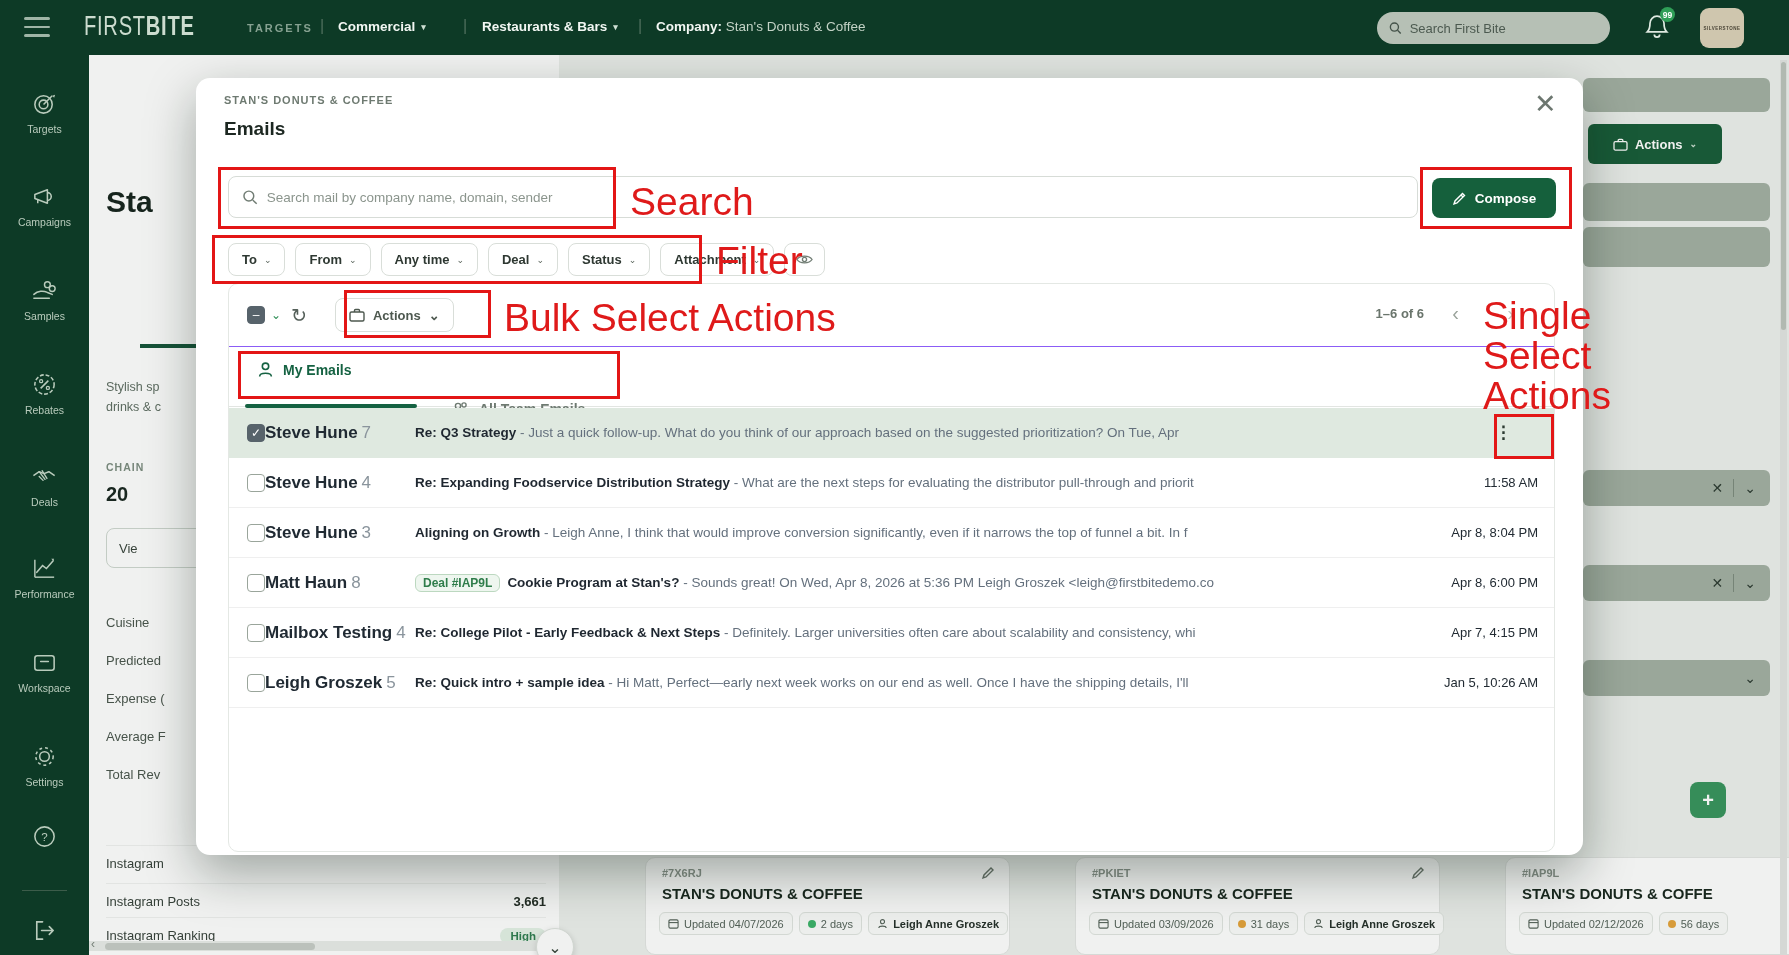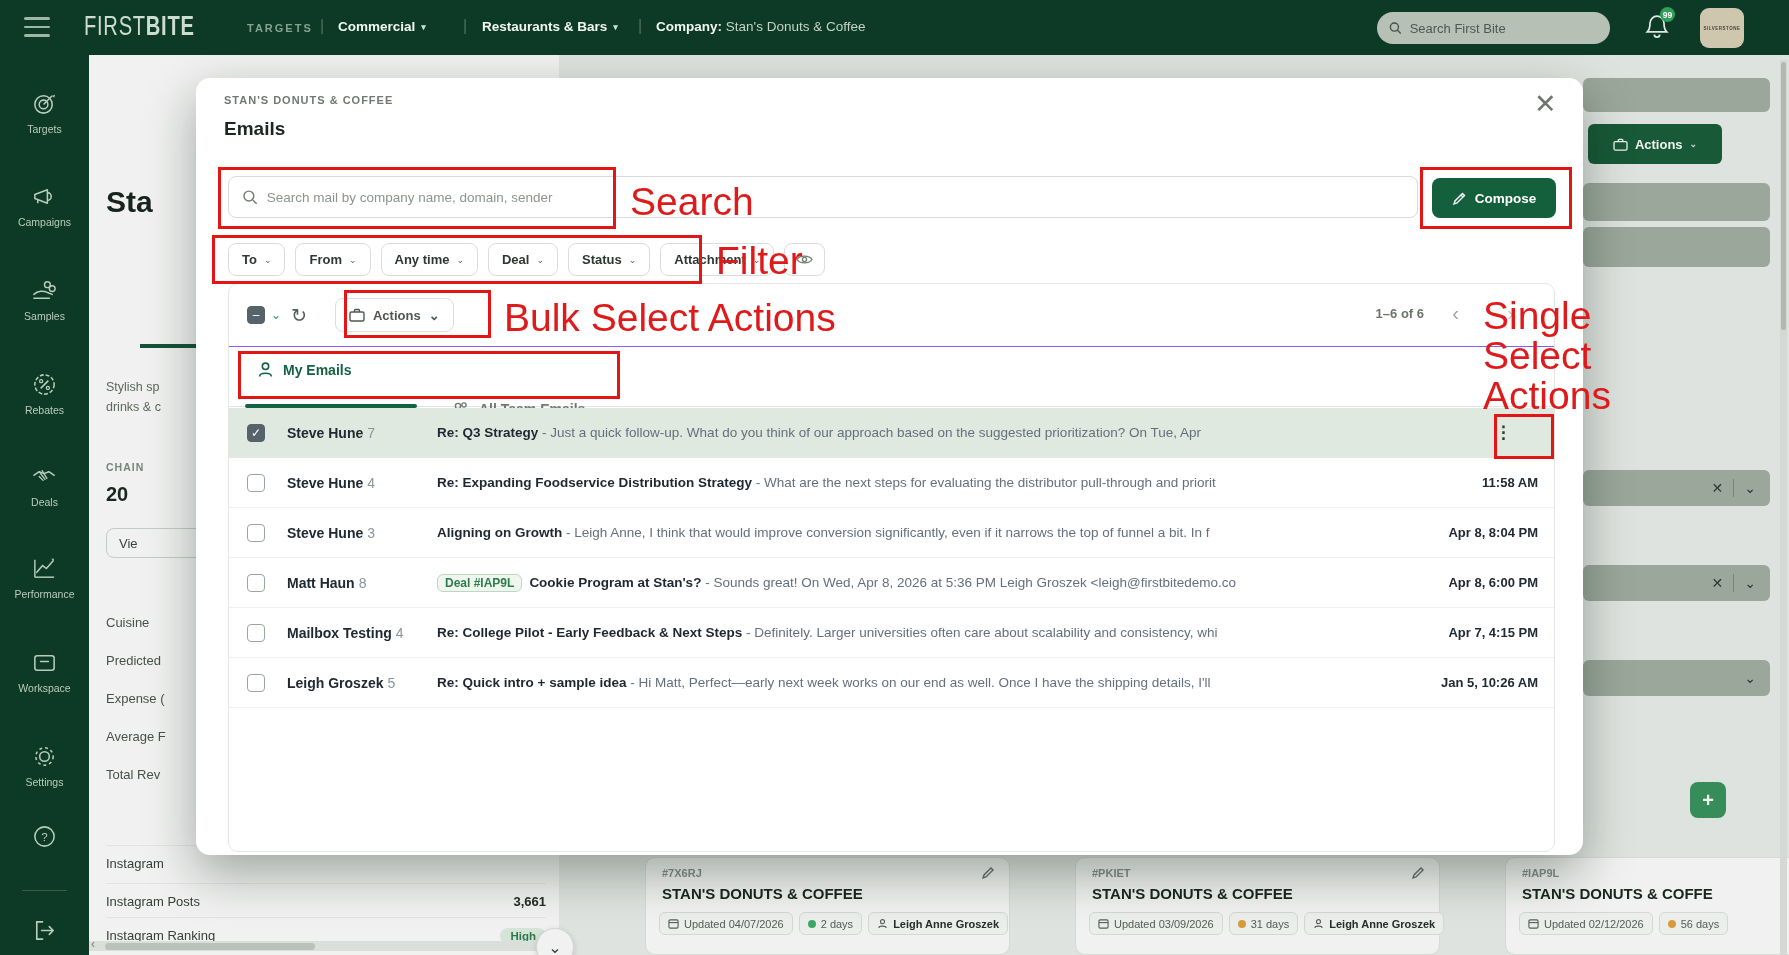--- a/index.html
+++ b/index.html
@@ -33,21 +33,21 @@
   .side-label { display:block; margin-top:6px; font-size:10.5px; color:#b9cbbc;}
   .side-divider { position:absolute; left:22px; width:45px; height:1px; background:#3c5c4a;}
 
   
   #leftpanel { left:89px; top:55px; width:470px; height:900px; background:#fff; z-index:1;}
   .lp-title { position:absolute; left:17px; top:130px; font-size:30px; font-weight:800; color:#15231c;}
   .lp-underline { position:absolute; left:51px; top:289px; width:60px; height:4px; background:#15543a;}
   .lp-desc { position:absolute; left:17px; font-size:12.5px; color:#5f6e63; line-height:20px;}
   .lp-chain { position:absolute; left:17px; top:406px; font-size:10.5px; letter-spacing:1px; color:#7d8d81; font-weight:700;}
   .lp-num { position:absolute; left:17px; top:428px; font-size:20px; font-weight:800; color:#182620;}
-  .lp-viewbtn { position:absolute; left:17px; top:473px; width:130px; height:30px; border:1px solid #cfd8d0; border-radius:8px; background:#fff; font-size:13px; color:#39443c; display:flex; align-items:center; padding-left:12px; cursor:pointer;}
+  .lp-viewbtn { position:absolute; left:17px; top:473px; width:130px; height:40px; border:1px solid #cfd8d0; border-radius:8px; background:#fff; font-size:13px; color:#39443c; display:flex; align-items:center; padding-left:12px; cursor:pointer;}
   .lp-field { position:absolute; left:17px; font-size:13px; color:#4a564d;}
   .lp-row { position:absolute; left:17px; width:440px; display:flex; justify-content:space-between; font-size:13px; color:#36413a; border-top:1px solid #f0f2f0; padding-top:10px;}
   .lp-val { font-weight:700; color:#222c25;}
   .hi-pill { background:#e3f1e6; color:#2e7d4f; font-weight:700; font-size:11.5px; border-radius:10px; padding:2px 10px;}
   .hscroll { position:absolute; left:89px; top:941px; width:470px; height:10px; background:#e9ece9; z-index:2;}
   .hscroll .thumb { position:absolute; left:16px; top:1.5px; width:210px; height:7px; background:#c6ccc6; border-radius:4px; cursor:pointer;}
   .hscroll .larr { position:absolute; left:2px; top:-4px; font-size:12px; color:#7c867e; cursor:pointer;}
   .scrollbtn { position:absolute; left:536px; top:928px; width:38px; height:38px; background:#fff; border:1px solid #dde2dd; border-radius:50%; box-shadow:0 2px 6px rgba(0,0,0,0.15); display:flex; align-items:center; justify-content:center; font-size:16px; color:#3c4a40; z-index:3; cursor:pointer;}
 
   .deal-card { position:absolute; top:857px; height:98px; background:#fff; border:1px solid #e3e6e3; border-radius:10px; z-index:2;}
@@ -95,26 +95,26 @@
   .pag-prev { position:absolute; right:95px; top:18px; font-size:20px; color:#9aa39b; cursor:pointer;}
   .pag-next { position:absolute; right:40px; top:18px; font-size:20px; color:#c3cac3; cursor:pointer;}
   .tabs-row { position:absolute; left:0; top:62px; width:100%; height:61px; border-top:1px solid #8b5cf6; border-bottom:1px solid #e2e5e2;}
   .tab { position:absolute; top:14px; display:flex; align-items:center; gap:9px; font-size:14px; cursor:pointer;}
   .tab.active { color:#156242; font-weight:700;}
   .tab.idle { color:#6e7a71; font-weight:700;margin-top:40px;}
   .tab-underline { position:absolute; left:16px; top:57px; width:172px; height:4px; background:#156242; border-radius:2px;}
 
   .email-row { position:absolute; left:0; width:1327px; height:50px; display:flex; align-items:center; padding:0 18px; border-bottom:1px solid #efefef; background:#fff; cursor:pointer;}
   .email-row.sel { background:#dfe9e0; border-bottom:1px solid #dfe9e0;}
-  .er-sender { width:150px; margin-left:22px; font-size:14px; white-space:nowrap; overflow:hidden; flex:none;}
+  .er-sender { width:150px; font-size:17px; white-space:nowrap; overflow:hidden; flex:none;}
   .er-sender b { color:#202a33;}
   .er-sender .cnt { color:#8a949c; margin-left:4px;}
   .er-subj { flex:1; font-size:13.5px; white-space:nowrap; overflow:hidden; color:#64707d; margin-right:10px;}
   .er-subj b { color:#1f2730;}
-  .er-time { width:118px; text-align:right; font-size:13px; font-weight:700; color:#222b33; flex:none;}
+  .er-time { width:118px; text-align:right; font-size:13px; font-weight:400; color:#222b33; flex:none;}
   .deal-badge { display:inline-block; border:1px solid #bcd8c0; background:#eef6ef; color:#2f7d4b; font-size:12px; font-weight:700; border-radius:6px; padding:1px 7px; margin-right:7px;}
   .kebab { position:absolute; right:44px; top:14px; font-size:17px; font-weight:700; color:#2c3a31; letter-spacing:0; cursor:pointer; line-height:22px;}
 
   
   .ann-box { position:absolute; border:3px solid #e31616; z-index:30; pointer-events:none;}
   .ann-label { position:absolute; color:#df1a1a; font-size:39px; z-index:30; font-family:"Liberation Sans",sans-serif;}
 </style>
 </head>
 <body>
 

